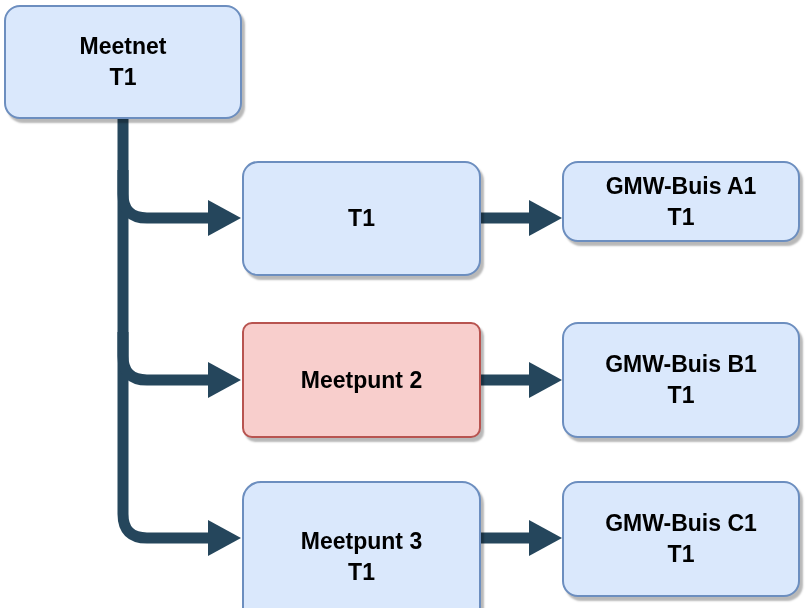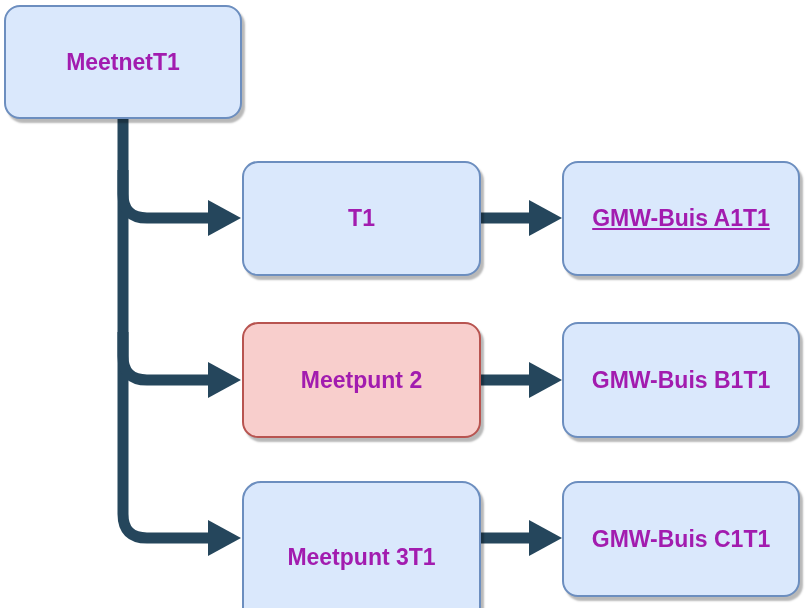--- a/index.html
+++ b/index.html
@@ -27,39 +27,39 @@
     stroke: none;
   }
   .node {
     position: absolute;
     box-sizing: border-box;
     border: 2px solid #6c8ebf;
     border-radius: 16px;
     background: #dae8fc;
     box-shadow: 3px 4px 2px rgba(0,0,0,0.28);
     display: flex;
-    flex-direction: row;
+    flex-direction: column;
     align-items: center;
     justify-content: center;
     text-align: center;
-    color: #a21caf;
+    color: #000000;
     font-weight: bold;
     font-size: 23px;
     line-height: 31px;
   }
   .node.red {
     background: #f8cecc;
     border-color: #b85450;
   }
   
   .n-meetnet   { left: 4px;   top: 5px;   width: 238px; height: 114px; }
   .n-meetpunt1 { left: 242px; top: 161px; width: 239px; height: 115px; }
-  .n-meetpunt2 { left: 242px; top: 322px; width: 239px; height: 116px; }
+  .n-meetpunt2 { left: 242px; top: 322px; width: 239px; height: 116px; border-radius: 10px; }
   .n-meetpunt3 { left: 242px; top: 481px; width: 239px; height: 152px; border-radius: 19px; }
-  .n-gmwa1     { left: 562px; top: 161px; width: 238px; height: 115px; text-decoration: underline; }
+  .n-gmwa1     { left: 562px; top: 161px; width: 238px; height: 81px; }
   .n-gmwb1     { left: 562px; top: 322px; width: 238px; height: 116px; }
   .n-gmwc1     { left: 562px; top: 481px; width: 238px; height: 116px; }
 </style>
 </head>
 <body>
 
 <div class="canvas">
 
   <svg class="edges" viewBox="0 0 806 608" xmlns="http://www.w3.org/2000/svg">
 

